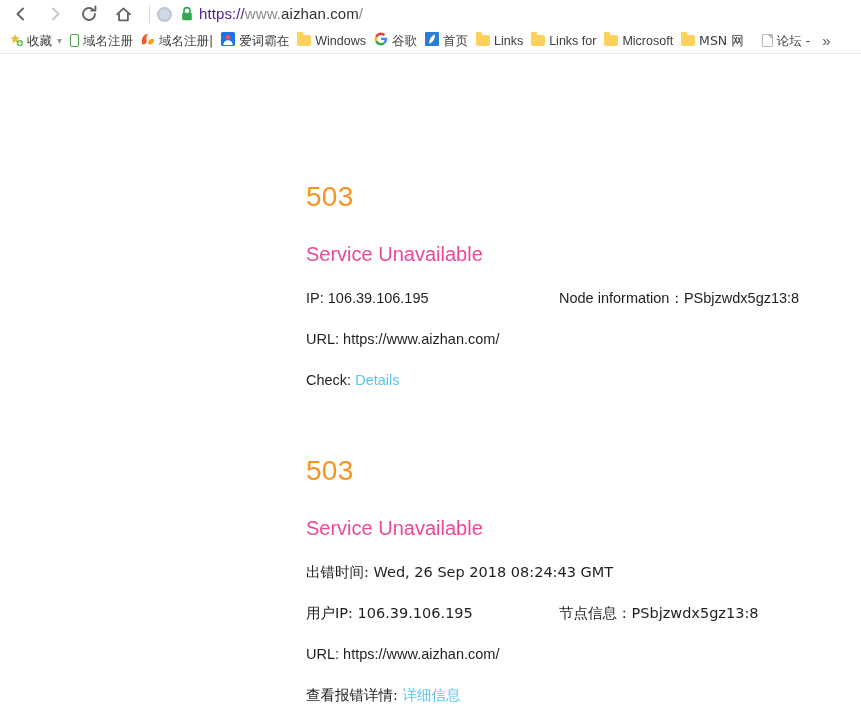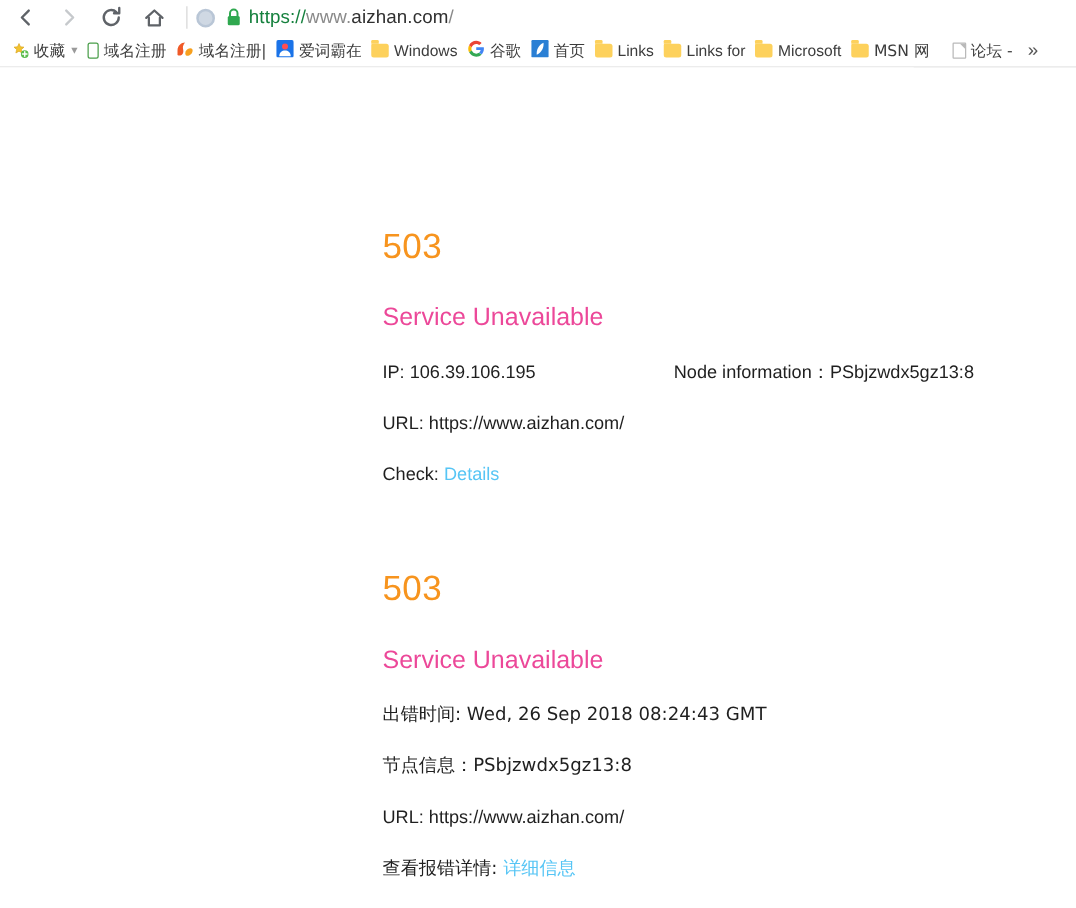--- a/index.html
+++ b/index.html
@@ -83,21 +83,21 @@
 
   .lock-icon { flex: 0 0 auto; margin-right: 5px; display:block; }
 
   .url-text {
     font-size: 15px;
     letter-spacing: 0.1px;
     white-space: nowrap;
     color: #8a8a8a;
     line-height: 28px;
   }
-  .url-text .scheme { color: #15803d; }
+  .url-text .scheme { color: #4c1d95; }
   .url-text .host-strong { color: #303030; font-weight: 400; }
 
   
   .bookmarks-bar {
     height: 25px;
     display: flex;
     align-items: center;
     padding: 0 12px 0 6px;
     background: #ffffff;
     border-bottom: 1px solid #e6e6e6;
@@ -221,20 +221,21 @@
     font-size: 14.5px;
     line-height: 20px;
     margin: 21px 0 0 0;
     position: relative;
     white-space: nowrap;
   }
 
   .err-row {
     display: flex;
     margin: 21px 0 0 0;
+    gap: 20px;
   }
   .err-row .col-a { width: 233px; flex: 0 0 auto; }
   .err-row .col-b { flex: 1 1 auto; }
   .err-row .cell {
     color: #1f1f1f;
     font-size: 14.5px;
     line-height: 20px;
     white-space: nowrap;
   }
 
@@ -403,19 +404,20 @@
     </div>
     <div class="err-line">URL: https://www.aizhan.com/</div>
     <div class="err-line"><span>Check:</span> <a class="err-link" href="#">Details</a></div>
   </div>
 
   <div class="err-block second">
     <div class="err-code">503</div>
     <div class="err-title">Service Unavailable</div>
     <div class="err-line cjk">出错时间: Wed, 26 Sep 2018 08:24:43 GMT</div>
     <div class="err-row">
+      <div class="col-a"><span class="cell cjk">用户IP: 106.39.106.195</span></div>
       <div class="col-b"><span class="cell cjk">节点信息：PSbjzwdx5gz13:8</span></div>
     </div>
     <div class="err-line">URL: https://www.aizhan.com/</div>
     <div class="err-line cjk"><span>查看报错详情:</span> <a class="err-link" href="#">详细信息</a></div>
   </div>
 
 </div>
 
 </body></html>

